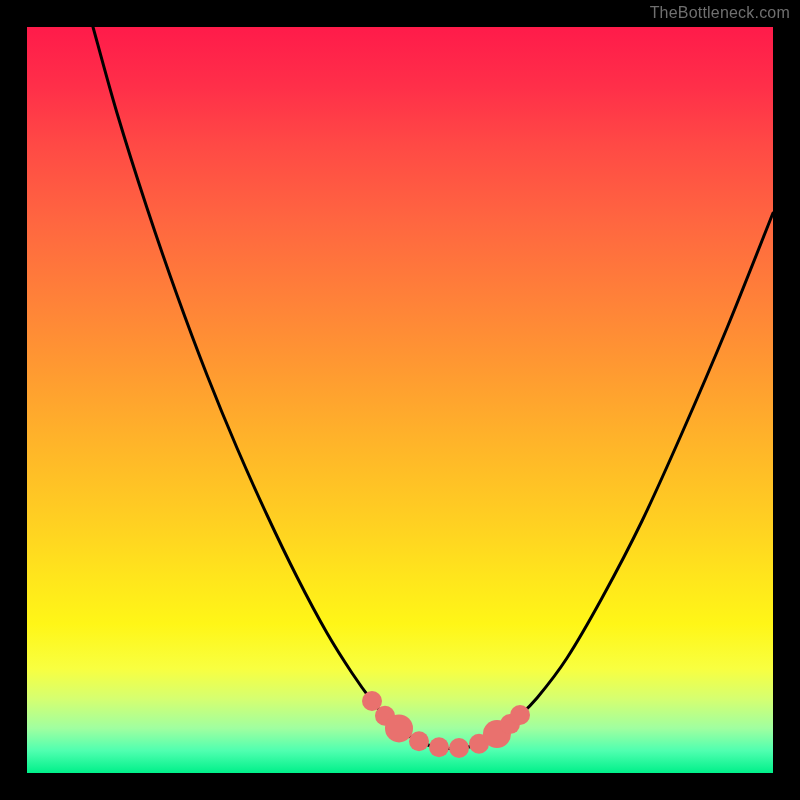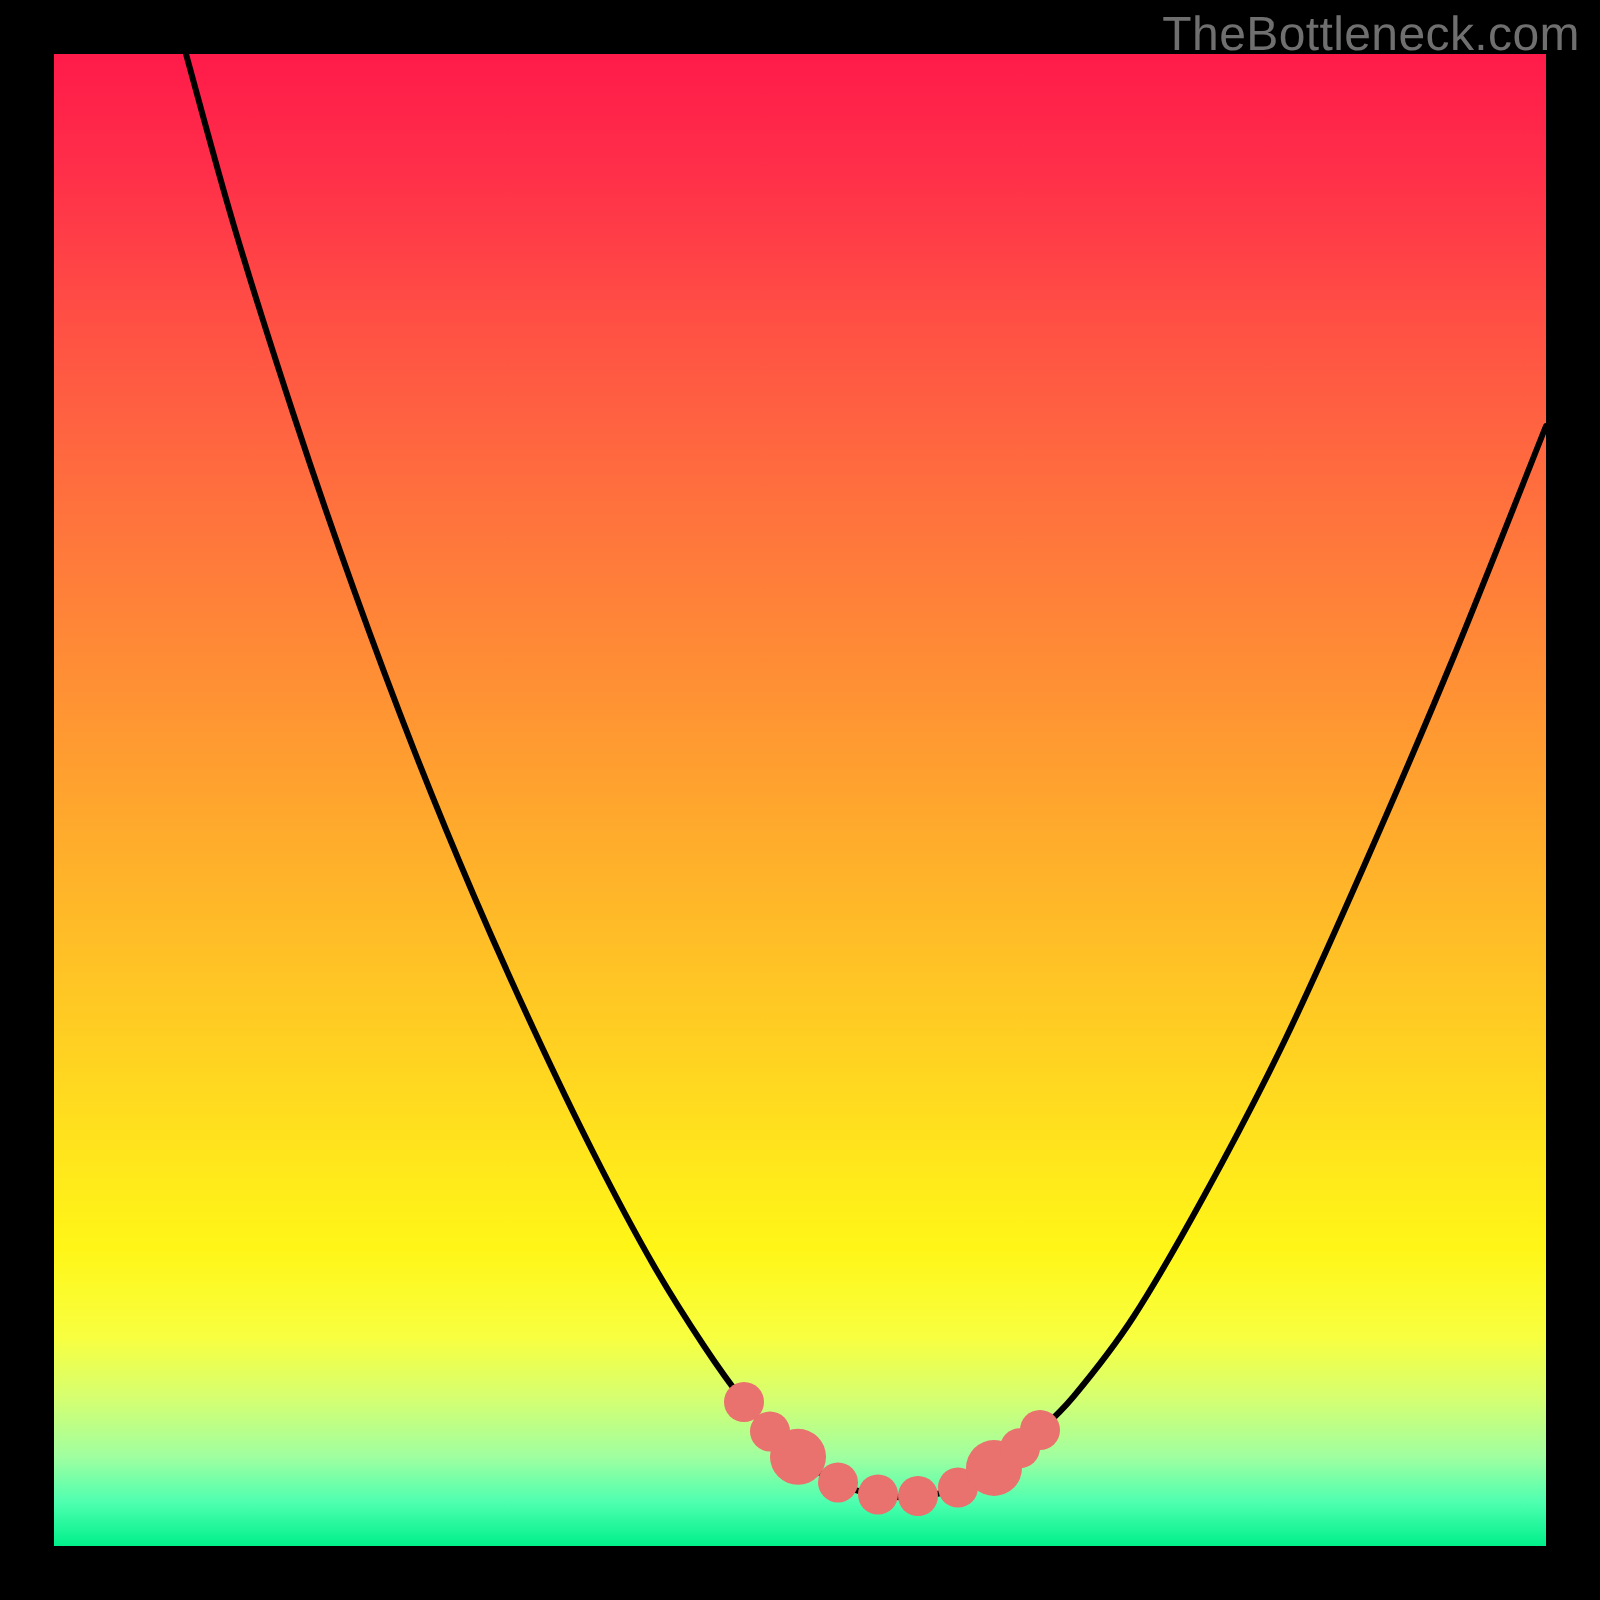--- a/index.html
+++ b/index.html
@@ -48,21 +48,21 @@
     top: 27px;
     left: 27px;
     width: 746px;
     height: 746px;
   }
   .attribution {
     position: absolute;
     top: 4px;
     right: 10px;
     color: #6f6f6f;
-    font-size: 24px;
+    font-size: 16px;
     font-weight: 500;
     letter-spacing: 0.2px;
   }
 </style>
 </head>
 <body>
 
 <div class="frame">
   <div class="plot-bg"></div>
   <svg class="curve-svg" viewBox="0 0 746 746" preserveAspectRatio="none">

